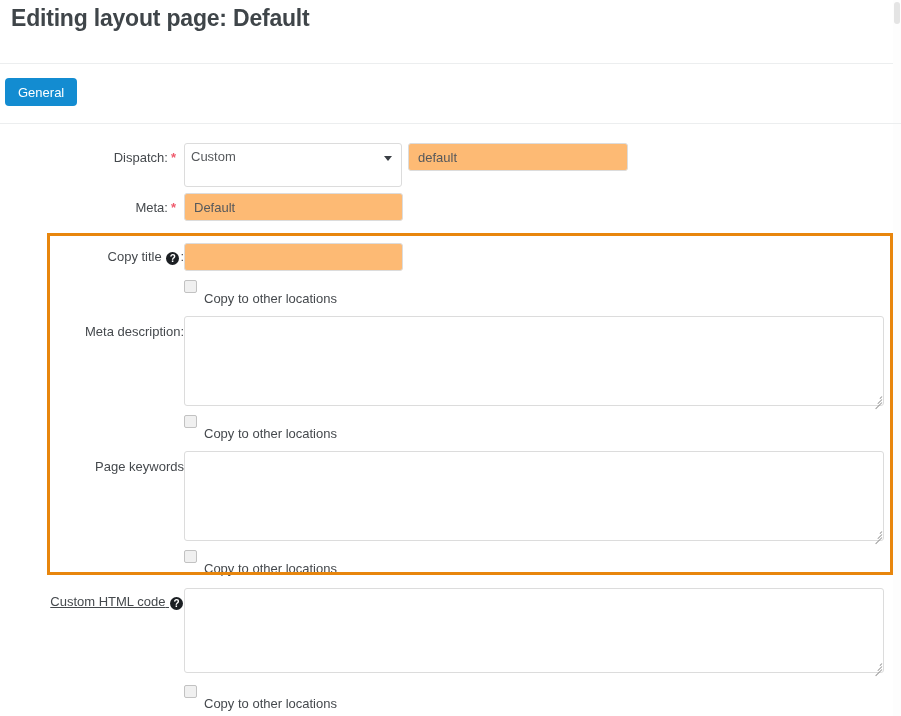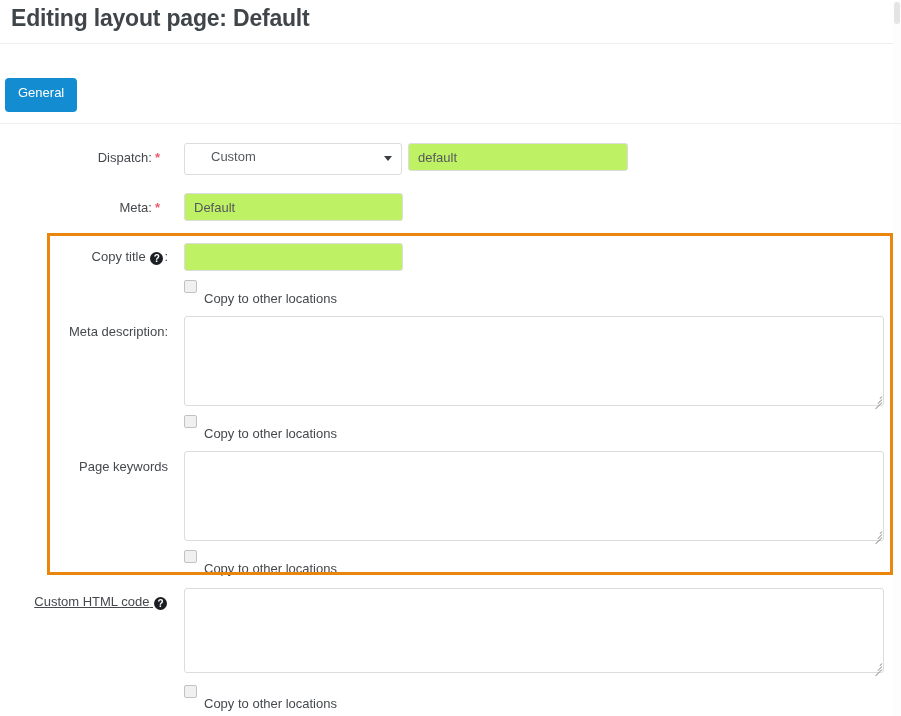--- a/index.html
+++ b/index.html
@@ -13,21 +13,21 @@
   .page {
     position: relative;
     width: 901px; height: 716px;
     background: #fff;
   }
 
   
   .page-header {
     position: absolute;
     left: 0; top: 0;
-    width: 901px; height: 44px;
+    width: 901px; height: 64px;
     border-bottom: 1px solid #eceeef;
   }
   .page-title {
     position: absolute;
     left: 11px; top: 5px;
     font-size: 23px;
     font-weight: bold;
     color: #3f4549;
     letter-spacing: -0.2px;
     white-space: nowrap;
@@ -50,21 +50,21 @@
 
   
   .tab-bar {
     position: absolute;
     left: 0; top: 78px;
     width: 901px; height: 30px;
   }
   .tab {
     position: absolute;
     left: 5px; top: 0;
-    height: 34px;
+    height: 28px;
     padding: 0 13px;
     line-height: 30px;
     font-size: 13px;
     color: #ffffff;
     background: #138cd1;
     border-radius: 4px;
     cursor: pointer;
     white-space: nowrap;
   }
   .tab-rule {
@@ -75,20 +75,21 @@
   }
 
   
   .form-area { position: absolute; left: 0; top: 0; width: 901px; height: 716px; }
   .lbl {
     position: absolute;
     text-align: right;
     font-size: 13px;
     color: #45494d;
     white-space: nowrap;
+    margin-left: 16px;
   }
   .req {
     color: #ef5a6c;
     font-size: 13px;
     font-weight: bold;
     margin-left: 3px;
   }
   .help-icon {
     display: inline-block;
     width: 13px; height: 13px;
@@ -103,36 +104,36 @@
     margin: 0 1px;
     cursor: pointer;
     font-family: "Liberation Sans", sans-serif;
   }
 
   .txt {
     position: absolute;
     height: 28px;
     border: 1px solid #dcdcdc;
     border-radius: 3px;
-    background: #bef264;
+    background: #fdba74;
     font-size: 13px;
     color: #56595c;
     padding: 4px 9px;
     font-family: "Liberation Sans", sans-serif;
     outline: none;
   }
   .sel {
     position: absolute;
-    height: 32px;
+    height: 44px;
     border: 1px solid #dcdcdc;
     border-radius: 3px;
     background: #fff;
     font-size: 13px;
     color: #56595c;
-    padding: 0 26px;
+    padding: 0 6px;
     line-height: 26px;
     cursor: pointer;
     white-space: nowrap;
     overflow: hidden;
   }
   .sel .caret {
     position: absolute;
     right: 9px; top: 12px;
     width: 0; height: 0;
     border-left: 4px solid transparent;

